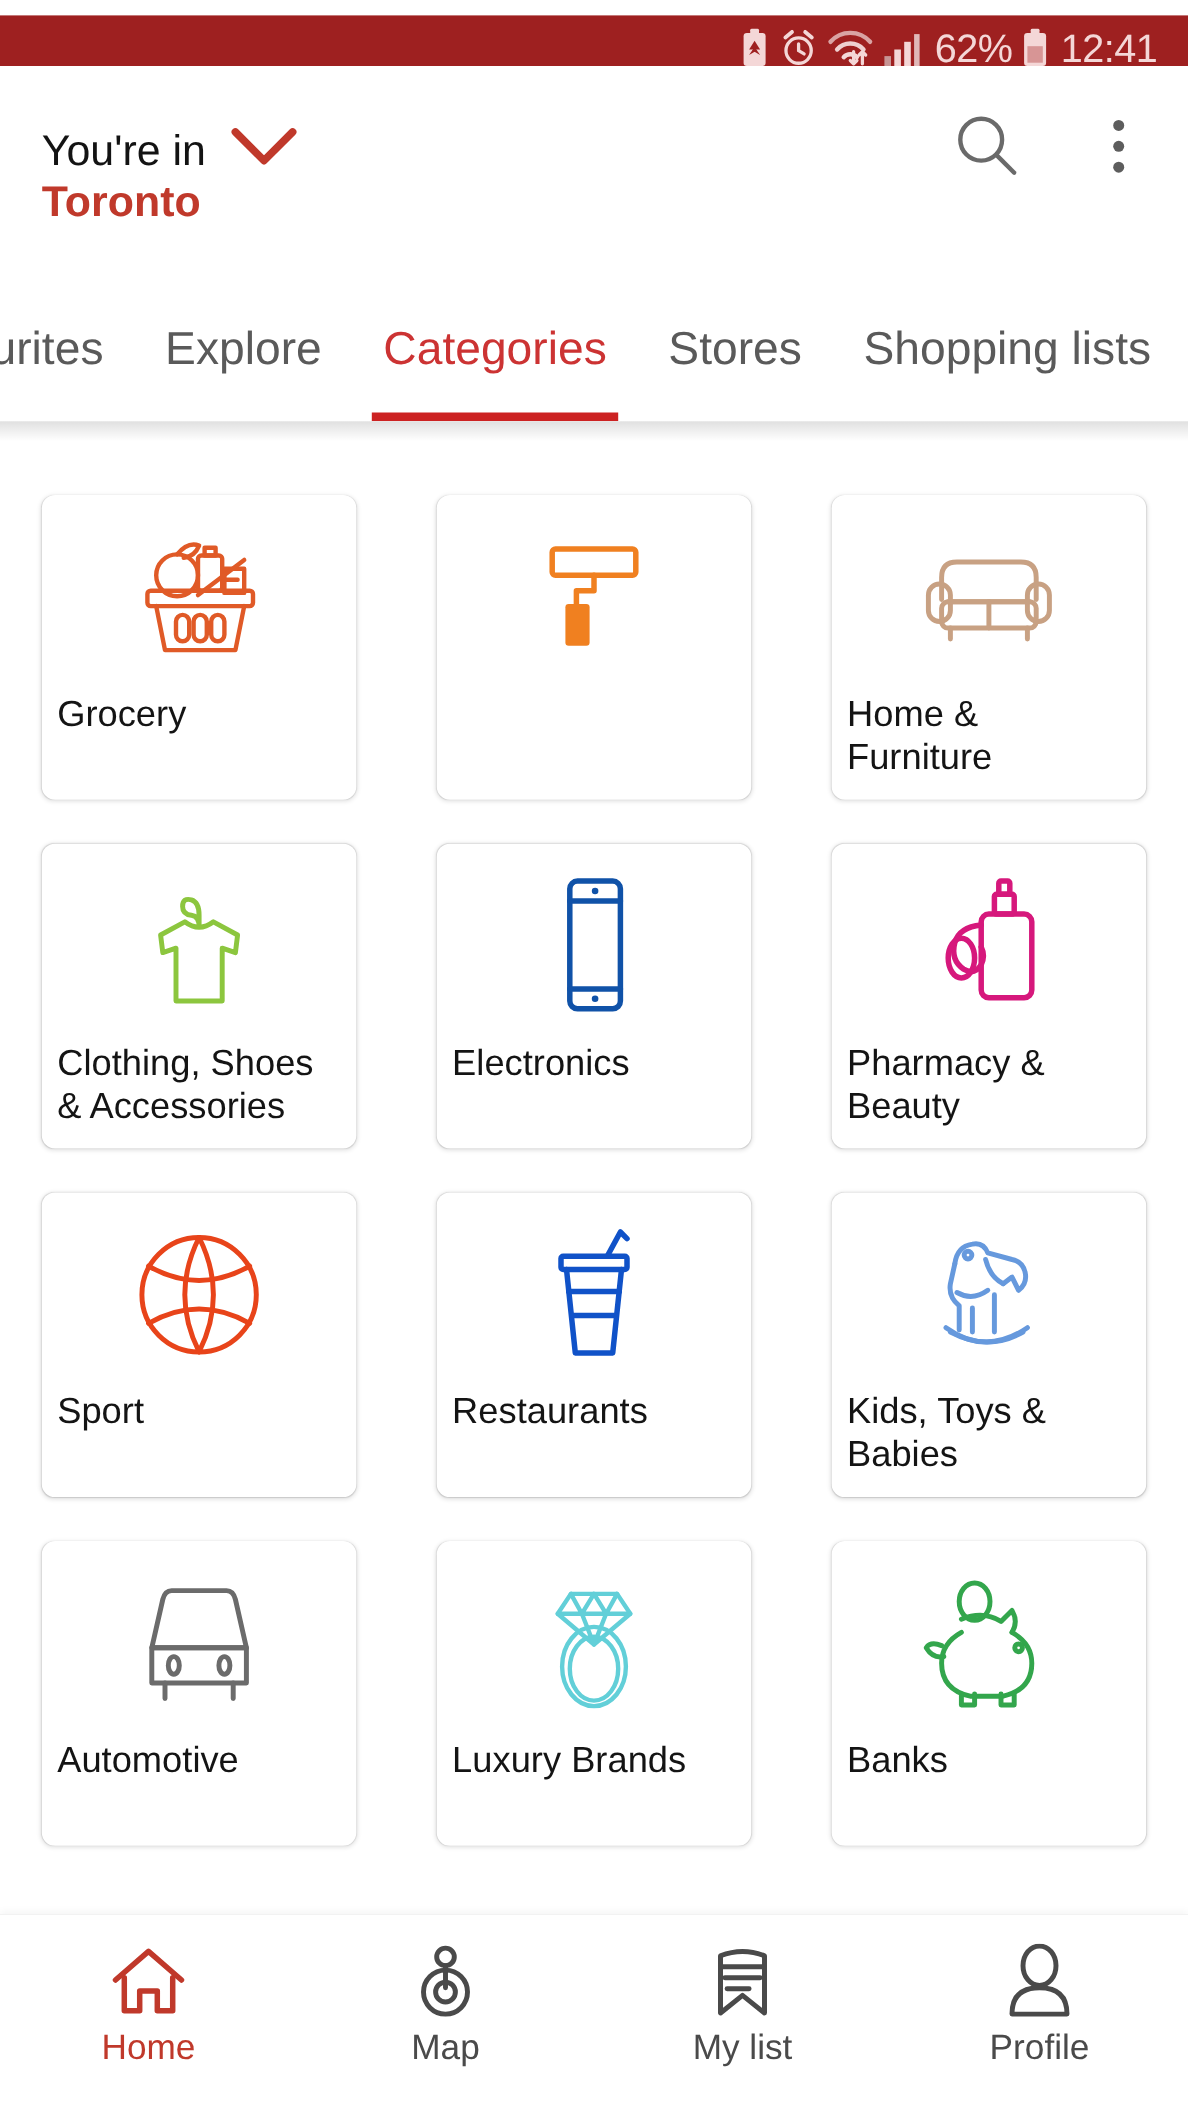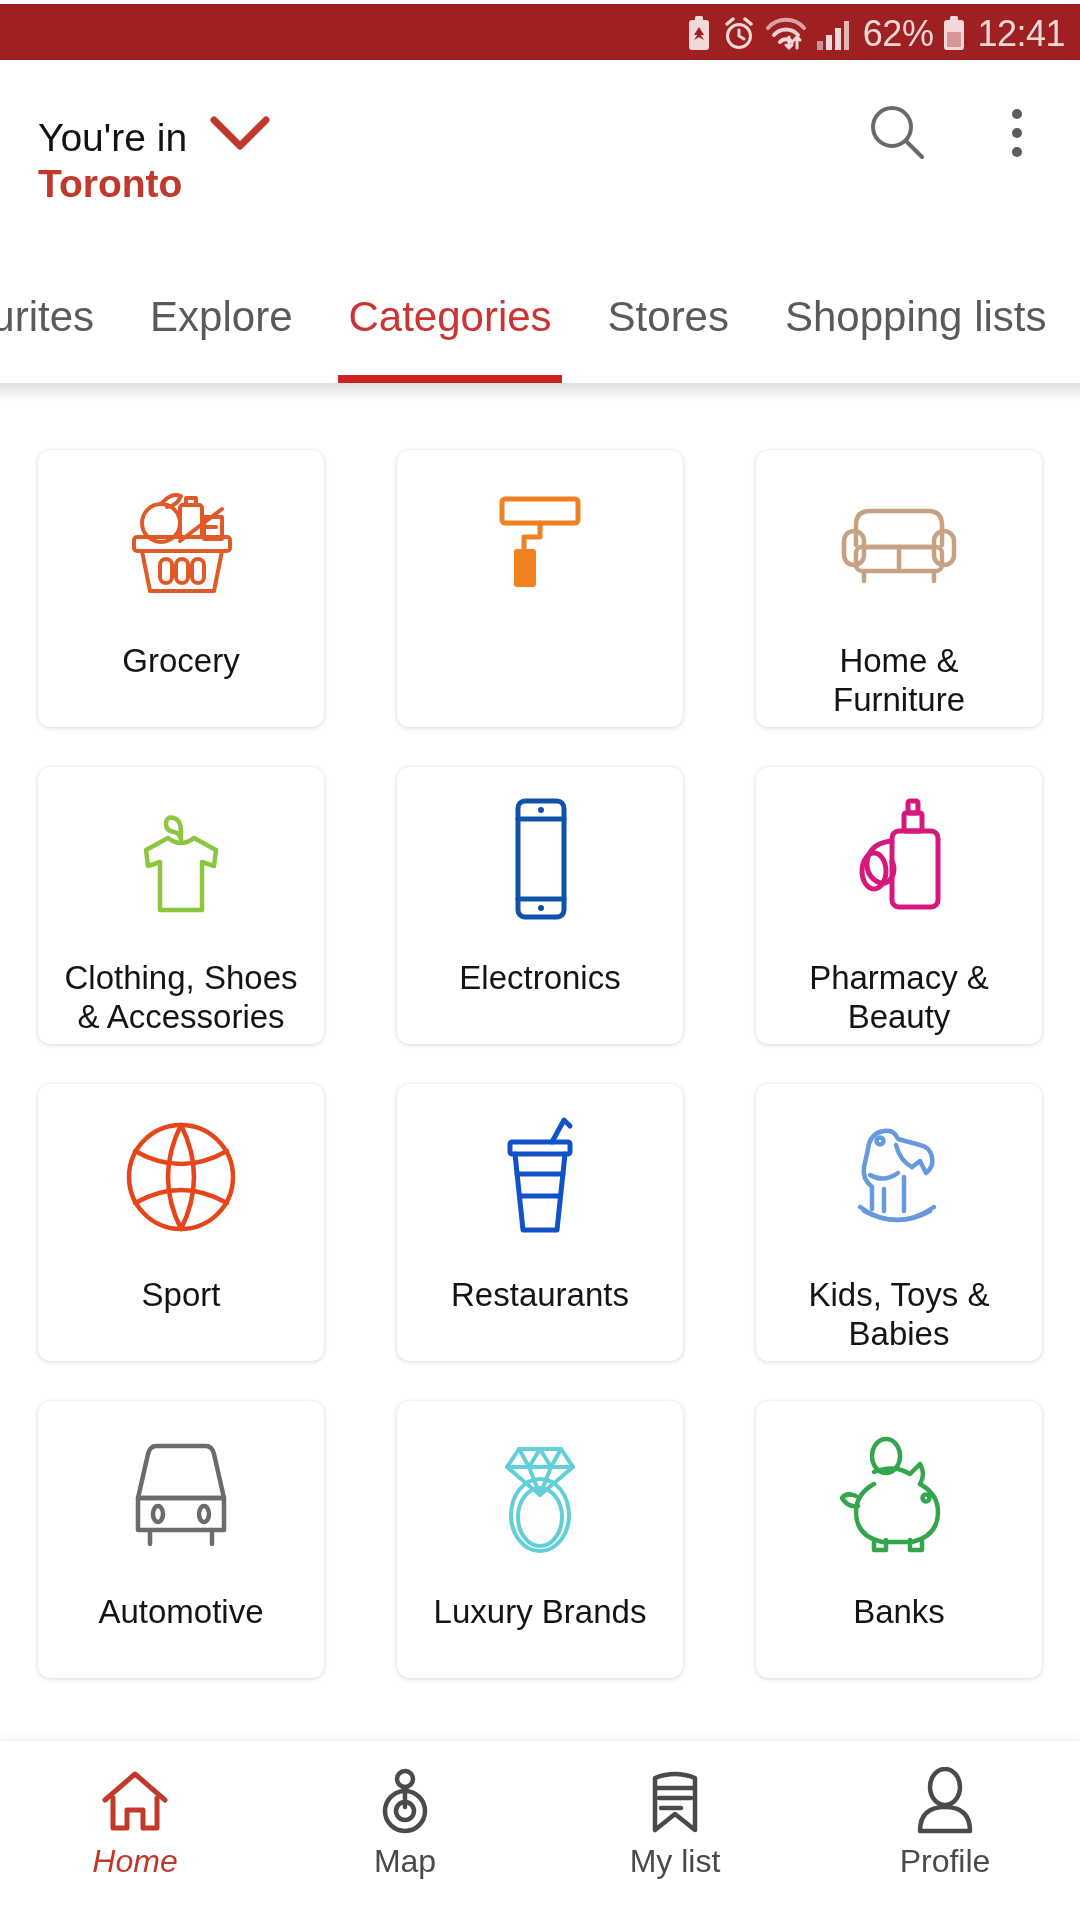--- a/index.html
+++ b/index.html
@@ -15,28 +15,28 @@
   #app {
     position: relative;
     width: 1080px;
     height: 1920px;
     background: #ffffff;
   }
 
   
   .status-bar {
     position: absolute;
-    top: 4px; left: 0;
+    top: 14px; left: 0;
     width: 1080px;
     height: 60px;
     background: #9e2020;
     display: flex;
     align-items: center;
     justify-content: flex-end;
-    padding-right: 15px;
+    padding-right: 28px;
     gap: 9px;
   }
   .status-icon { display: flex; align-items: center; }
   .status-text {
     color: #f4d7d7;
     font-size: 36px;
     font-weight: 400;
     letter-spacing: -0.5px;
     line-height: 1;
   }
@@ -176,24 +176,24 @@
   .card-icon {
     height: 150px;
     display: flex;
     align-items: center;
     justify-content: center;
     margin-top: 18px;
   }
   .card-label {
     font-size: 33px;
     color: #141414;
-    text-align: center;
+    text-align: left;
     line-height: 1.17;
     padding: 0 14px;
-    margin-top: 24px;
+    margin-top: 12px;
     width: 100%;
   }
 
   
   .grid-fade {
     position: absolute;
     left: 0;
     bottom: 180px;
     width: 1080px;
     height: 14px;
@@ -223,21 +223,21 @@
     justify-content: flex-start;
     padding-top: 24px;
     cursor: pointer;
   }
   .nav-icon { height: 72px; display: flex; align-items: center; justify-content: center; }
   .nav-label {
     font-size: 32px;
     color: #4a4a4a;
     margin-top: 6px;
   }
-  .nav-item.active .nav-label { color: #c0392b; font-style: italic; }
+  .nav-item.active .nav-label { color: #c0392b; }
 </style>
 </head>
 <body>
 
 <div id="app">
 
   <div class="status-bar">
     <span class="status-icon">
       <svg width="28" height="36" viewBox="0 0 28 36">
         <rect x="4" y="4" width="20" height="30" rx="3" fill="#f4d7d7"></rect>

